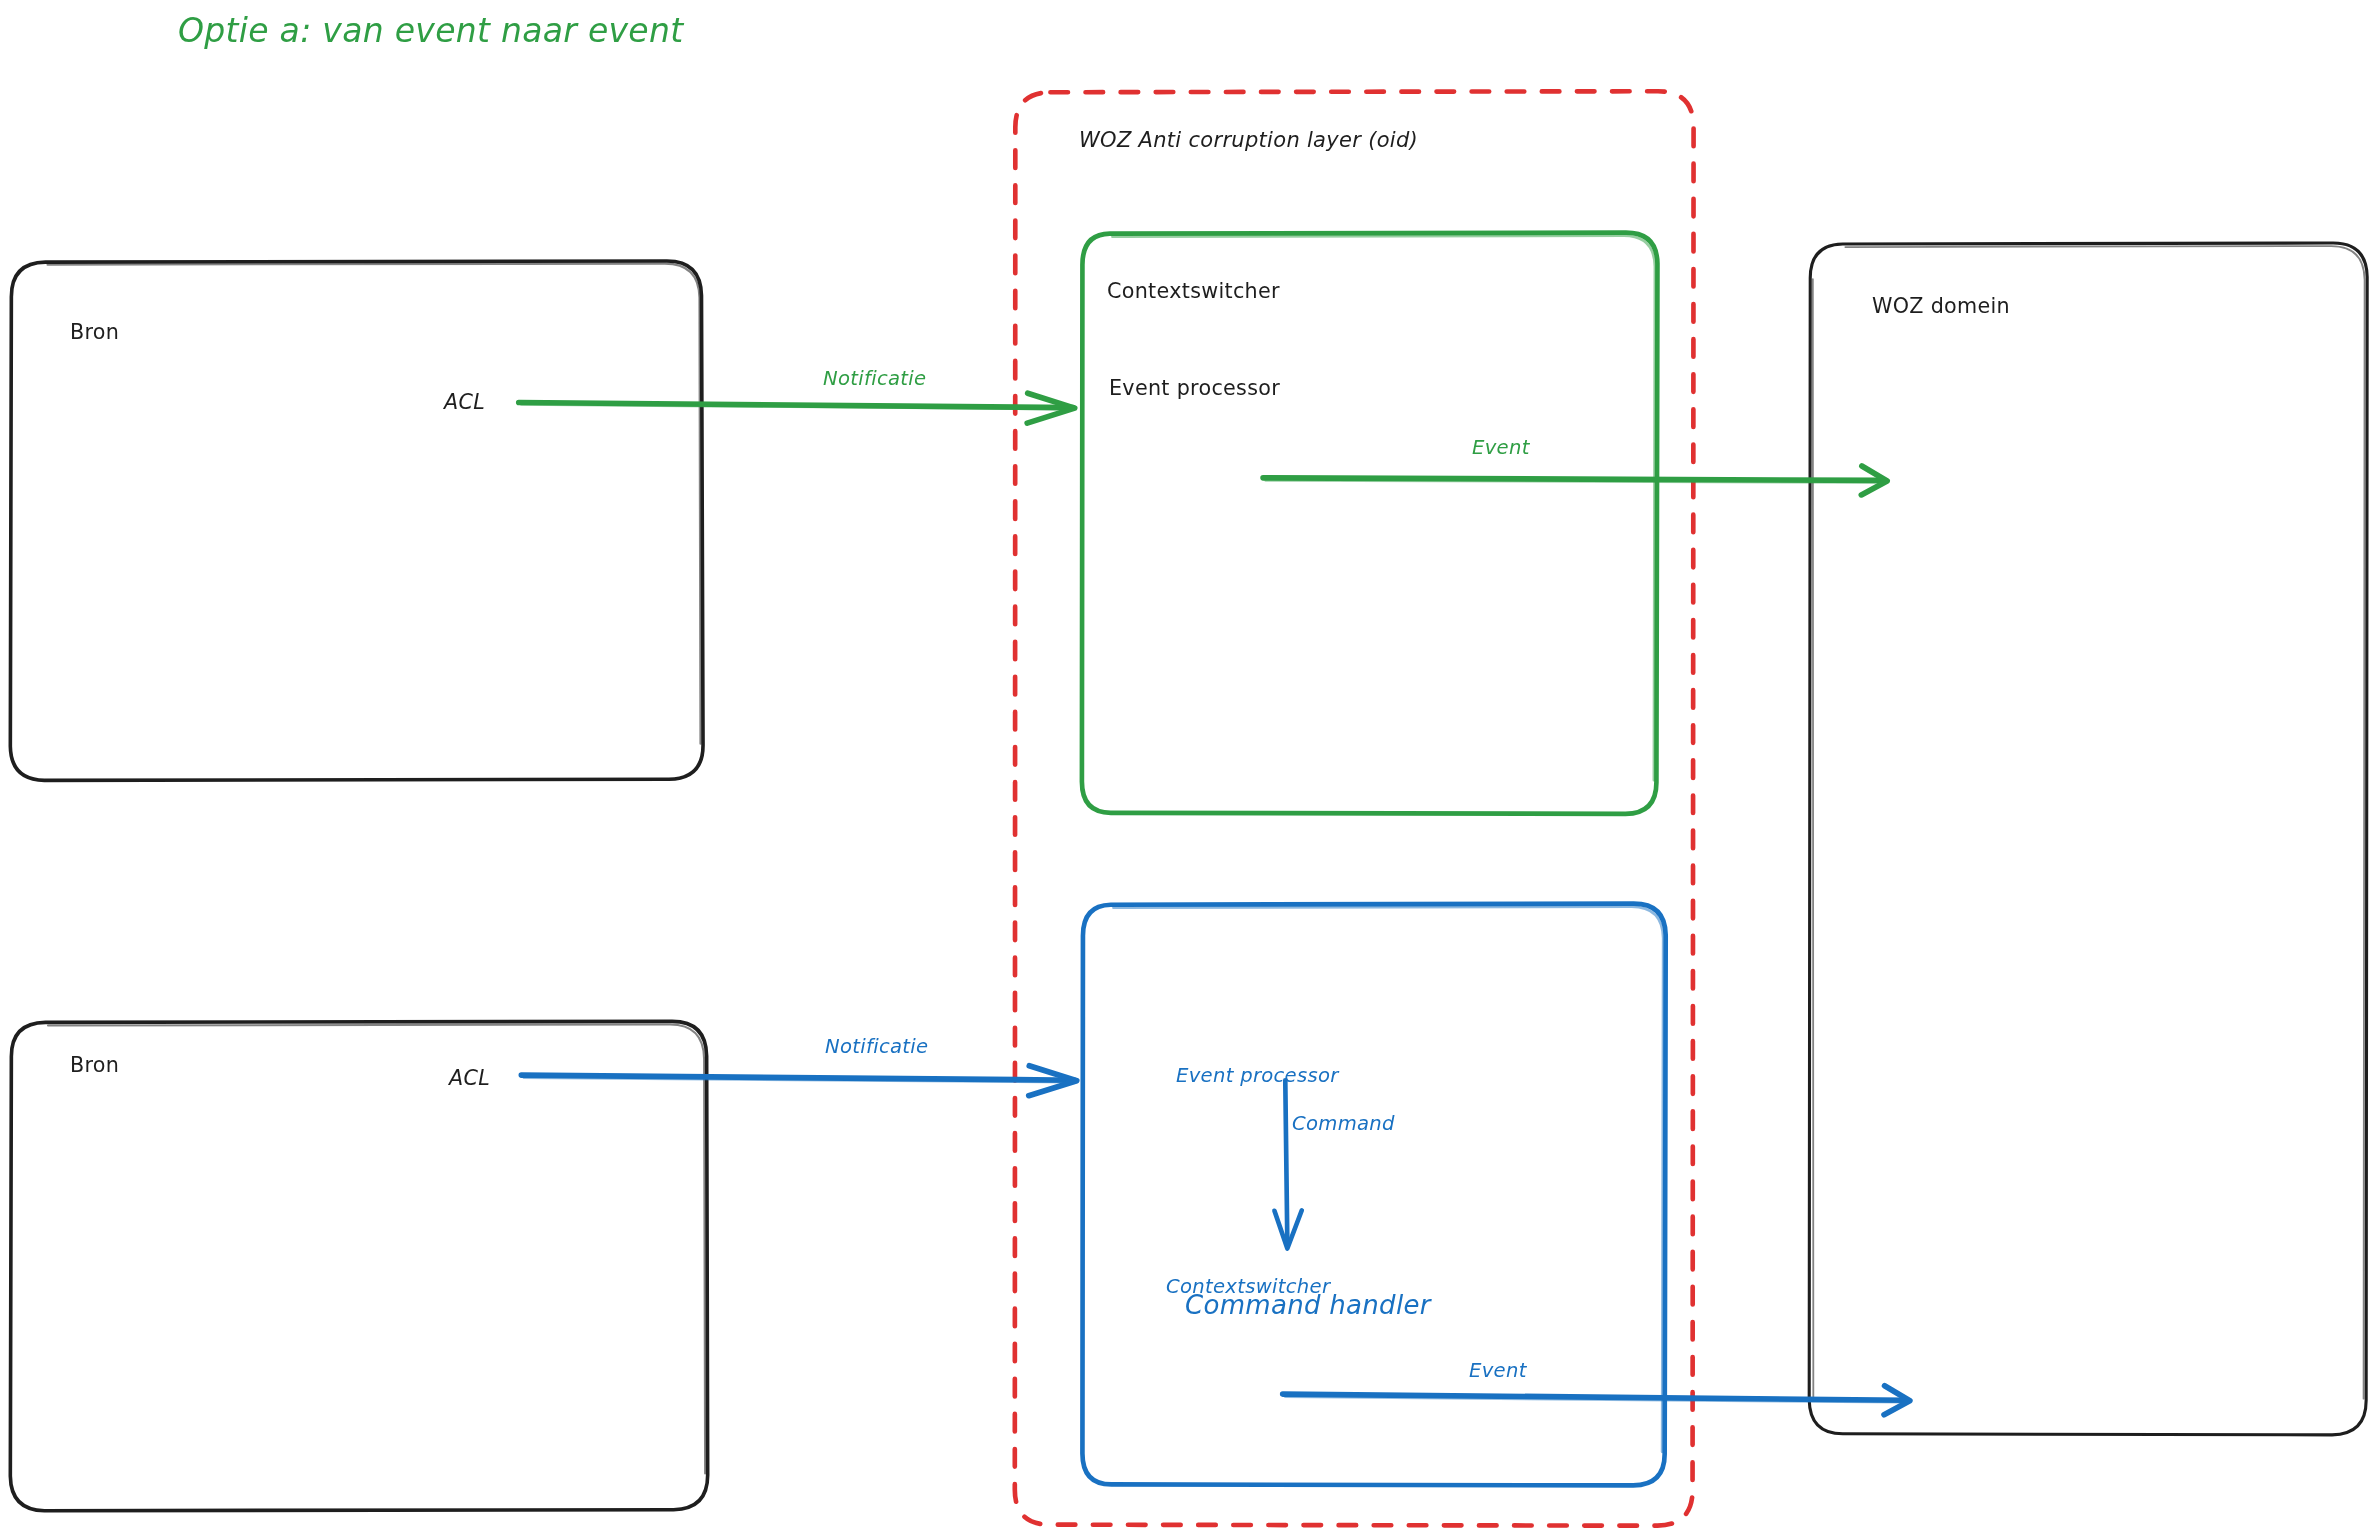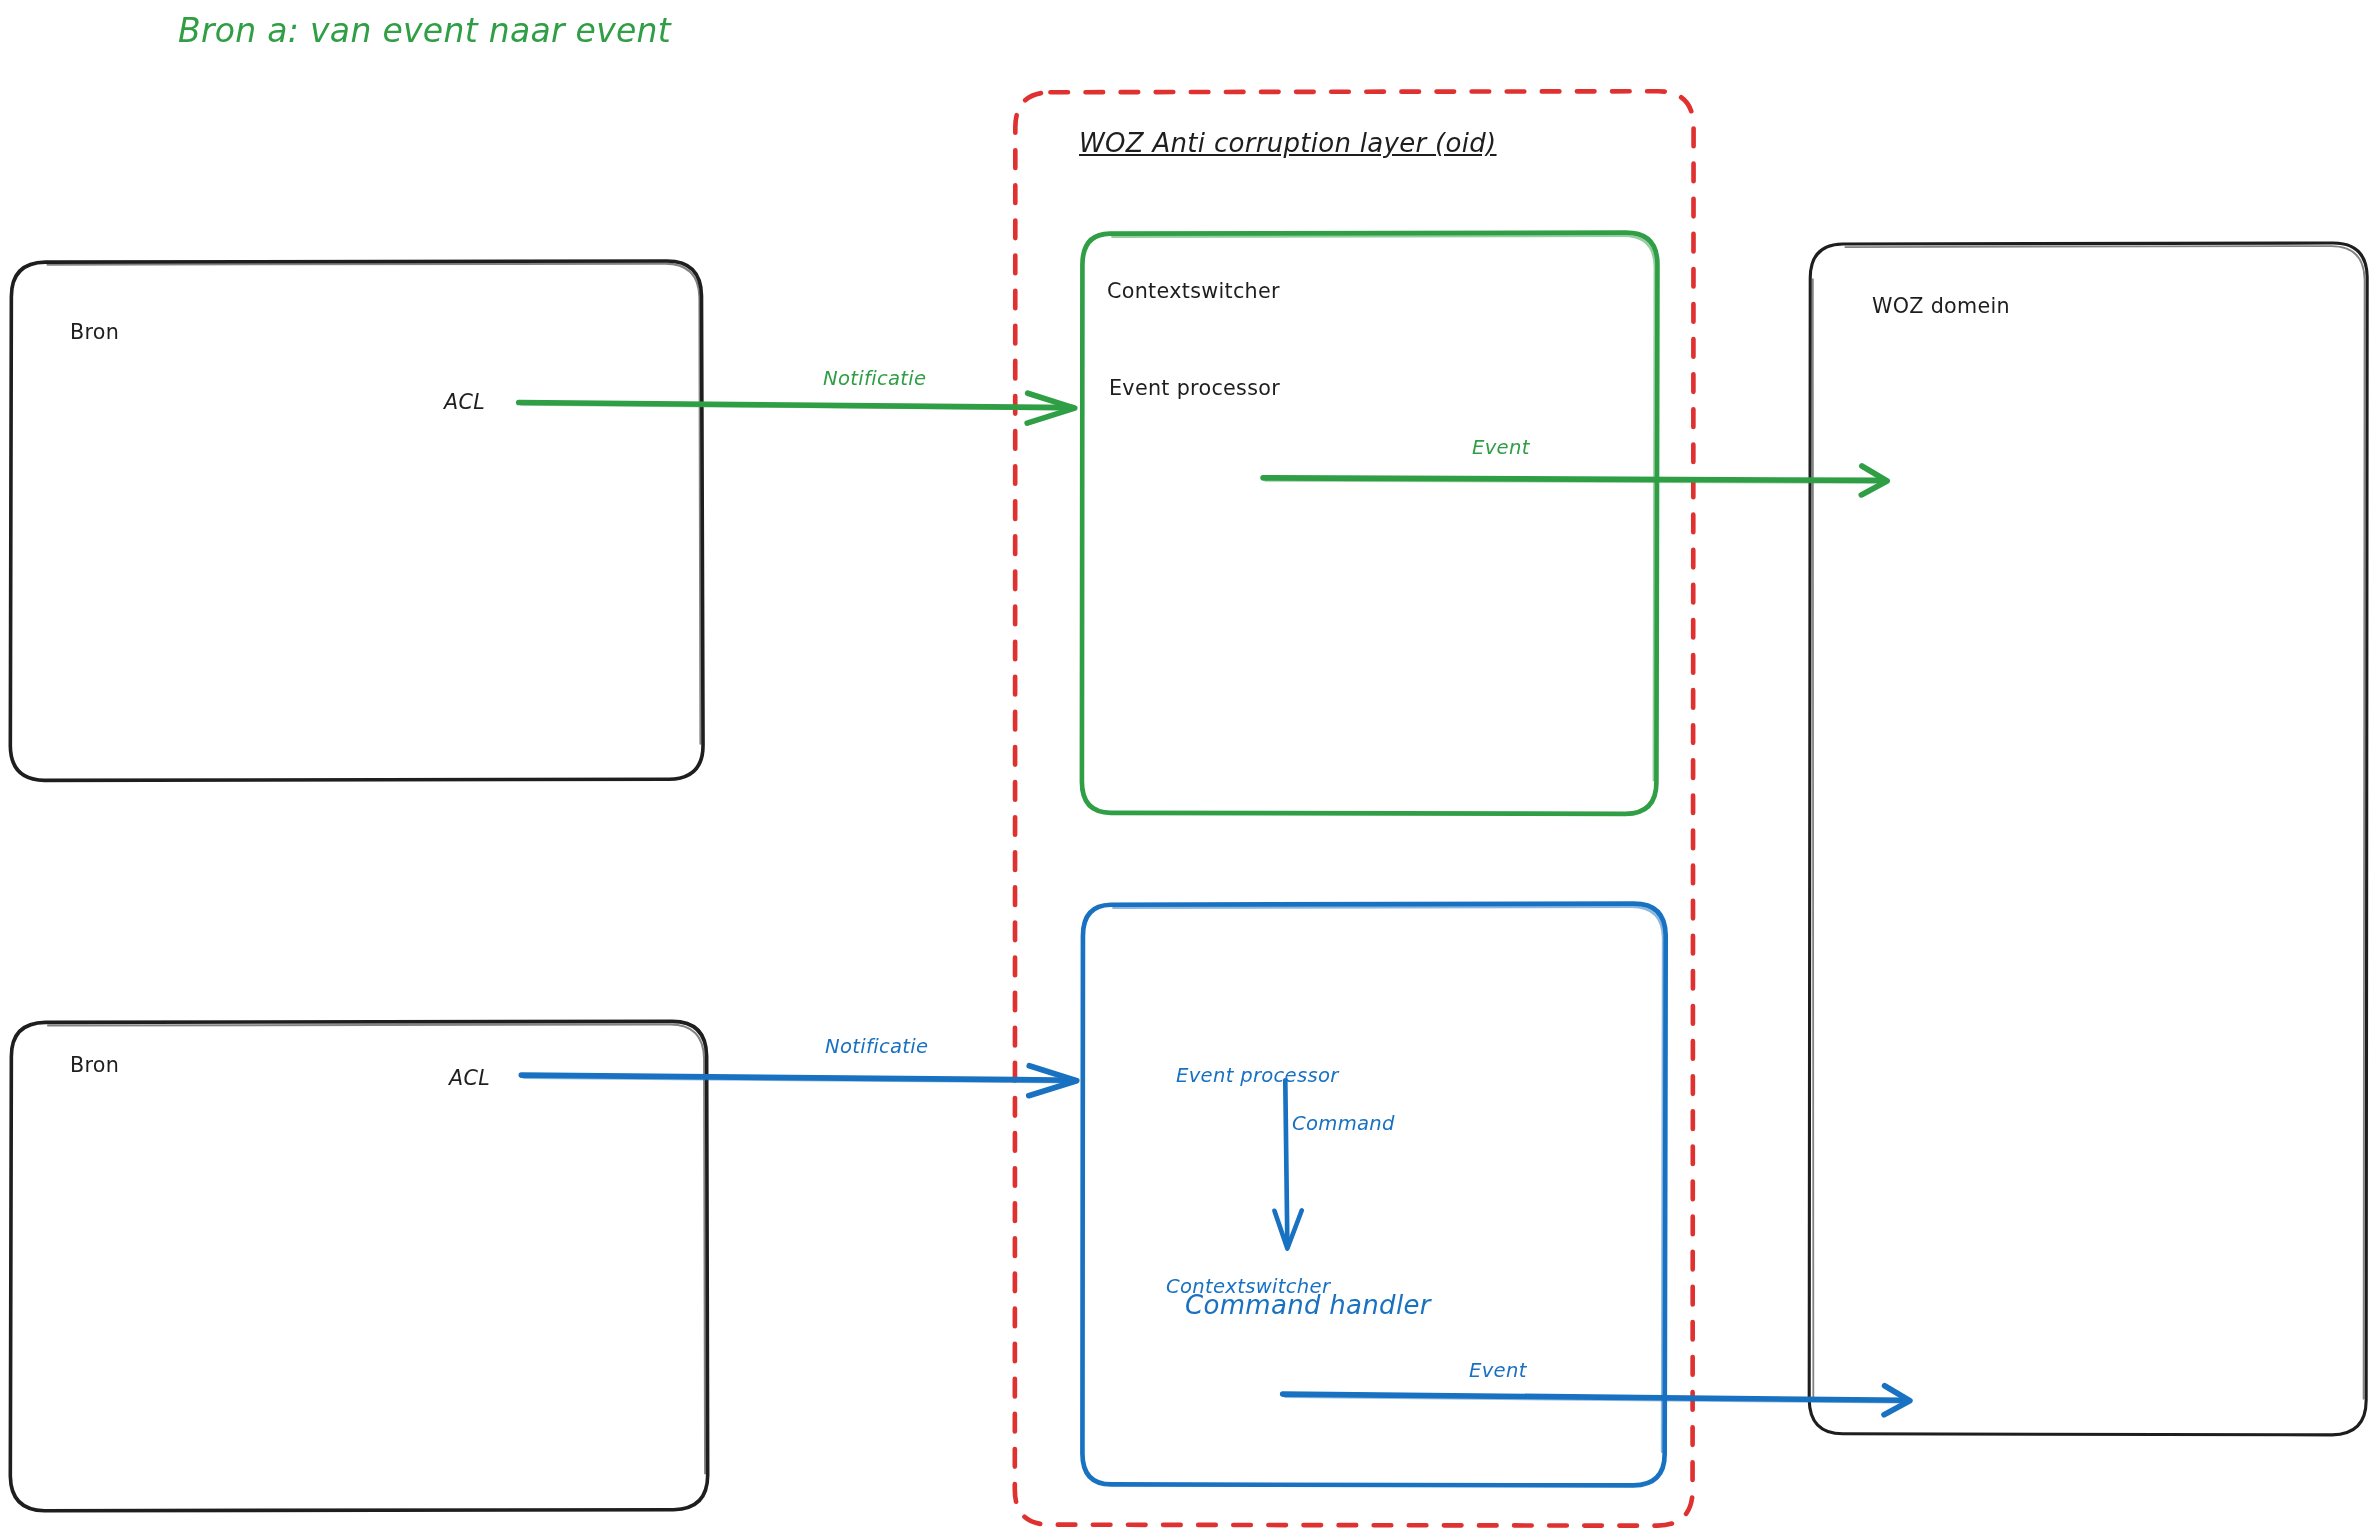--- a/index.html
+++ b/index.html
@@ -15,21 +15,21 @@
   .svgroot{position:absolute;left:0;top:0;width:2377px;height:1540px;overflow:visible;}
   .lbl{
     position:absolute;
     white-space:nowrap;
     font-family:"DejaVu Sans", sans-serif;
     color:#1e1e1e;
     letter-spacing:0.3px;
   }
   .title-a{ font-size:33px; color:#2f9e44; left:178px; top:11.4px; font-style:italic;}
   .title-b{ font-size:33px; color:#1971c2; left:170px; top:103px; font-style:italic;}
-  .acl-layer-label{ font-size:26px; left:1079px; top:128px; font-style:italic;text-decoration:underline;}
+  .acl-layer-label{ font-size:21px; left:1079px; top:128px; font-style:italic;}
   .bron-top{ font-size:20.7px; left:70px; top:320px;}
   .acl-top{ font-size:20.7px; left:444px; top:390px; font-style:italic;}
   .bron-bottom{ font-size:20.7px; left:70px; top:1053px;}
   .acl-bottom{ font-size:20.7px; left:449px; top:1066px; font-style:italic;}
   .ctxsw-green{ font-size:20.7px; left:1107px; top:279px;}
   .evproc-green{ font-size:20.7px; left:1109px; top:376px;}
   .woz-domein{ font-size:20.7px; left:1872px; top:294px;}
   .notif-green{ font-size:19.6px; color:#2f9e44; left:823px; top:367px; font-style:italic;}
   .event-green{ font-size:19.6px; color:#2f9e44; left:1472px; top:436px; font-style:italic;}
   .notif-blue{ font-size:19.6px; color:#1971c2; left:825px; top:1035px; font-style:italic;}
@@ -100,21 +100,21 @@
     </g>
 
     <g>
       <path d="M 2485 2700 L 3690 2712" fill="none" stroke="#1971c2" stroke-width="11" stroke-linecap="round"></path>
       <path d="M 2490 2705 L 3686 2716" fill="none" stroke="#1971c2" stroke-width="5" stroke-linecap="round" opacity="0.45"></path>
       <path d="M 3651 2684 L 3700 2713 L 3650 2740" fill="none" stroke="#1971c2" stroke-width="11" stroke-linecap="round" stroke-linejoin="round"></path>
     </g>
 
   </svg>
 
-  <div class="lbl title-a">Bron a: van event naar event</div>
+  <div class="lbl title-a">Optie a: van event naar event</div>
 
   <div class="lbl acl-layer-label">WOZ Anti corruption layer (oid)</div>
 
   <div class="lbl bron-top">Bron</div>
   <div class="lbl acl-top">ACL</div>
 
   <div class="lbl bron-bottom">Bron</div>
   <div class="lbl acl-bottom">ACL</div>
 
   <div class="lbl ctxsw-green">Contextswitcher</div>

